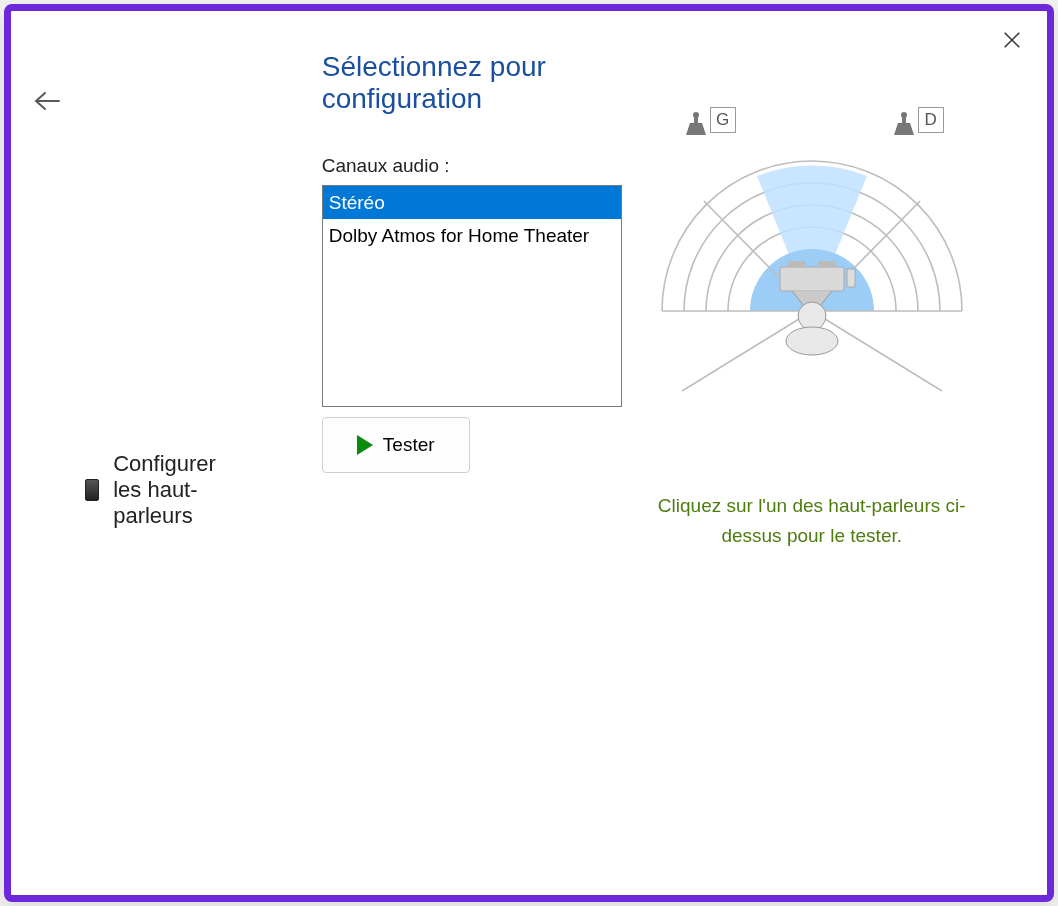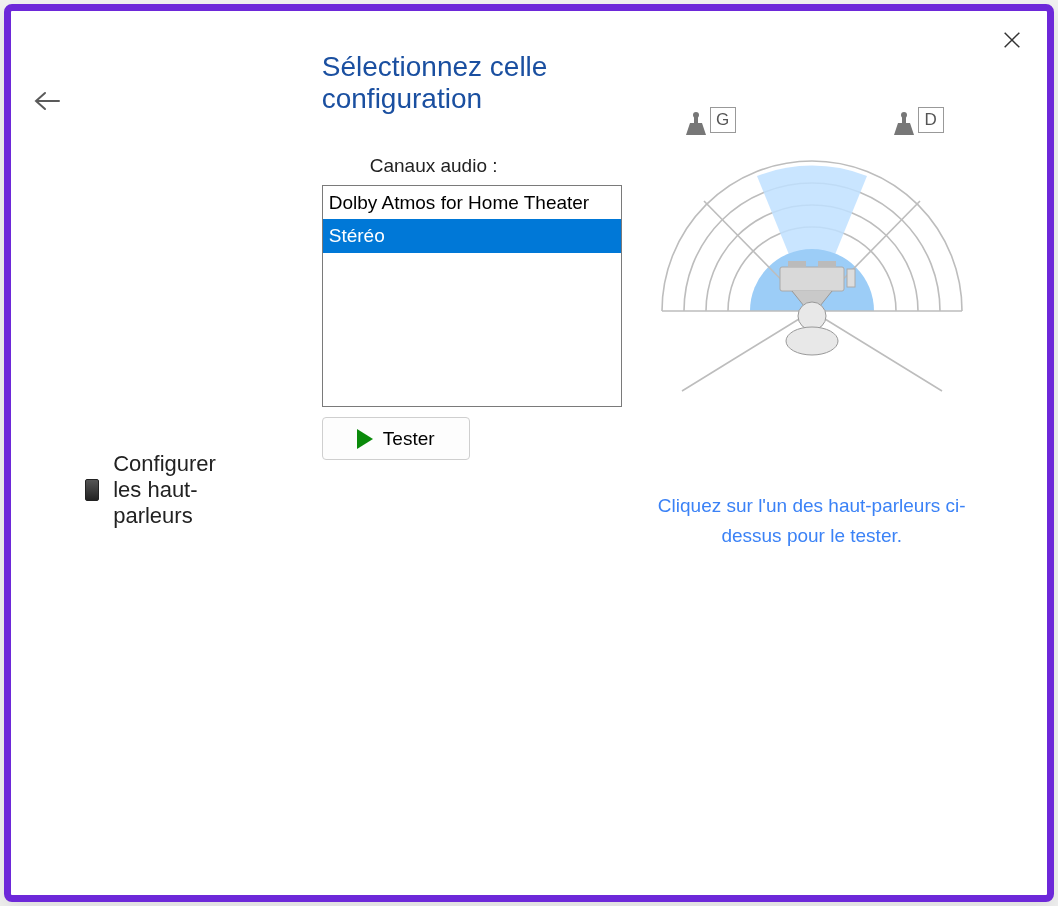--- a/index.html
+++ b/index.html
@@ -74,21 +74,20 @@
       font-size: 19px;
       color: #222;
       line-height: 1.55;
       margin-bottom: 40px;
       max-width: 460px;
     }
     .list-label {
       font-size: 19px;
       color: #222;
       margin-bottom: 8px;
-      margin-left: 48px;
     }
     .listbox {
       width: 300px;
       height: 222px;
       border: 1px solid #7a7a7a;
       background: #fff;
       overflow-y: auto;
     }
     .listbox-item {
       padding: 2px 6px;
@@ -97,21 +96,21 @@
       cursor: default;
       white-space: nowrap;
     }
     .listbox-item.selected {
       background: #0078d7;
       color: #fff;
     }
     .test-btn {
       margin-top: 10px;
       width: 148px;
-      height: 43px;
+      height: 56px;
       border: 1px solid #cfcfcf;
       background: #fdfdfd;
       border-radius: 4px;
       font-size: 19px;
       display: inline-flex;
       align-items: center;
       justify-content: center;
       gap: 10px;
       cursor: pointer;
     }
@@ -141,21 +140,21 @@
       display: flex; align-items: center; justify-content: center;
       font-size: 17px;
       color: #555;
       margin-left: -2px;
       margin-top: -4px;
     }
     .arcs { position: absolute; top: 30px; left: 0; width: 340px; height: 280px; }
     .right-note {
       text-align: center;
       font-size: 19px;
-      color: #3b82f6;
+      color: #4d7c0f;
       line-height: 1.6;
       margin-top: 60px;
       max-width: 400px;
     }
     .footer {
       height: 80px;
       border-top: 1px solid #e3e3e3;
       background: #f7f7f7;
       display: flex;
       align-items: center;
@@ -208,25 +207,25 @@
     </svg>
   </div>
 
   <div class="header">
     <div class="monitor-ico"></div>
     <div class="header-title">Configurer les haut-parleurs</div>
   </div>
 
   <div class="content">
     <div class="left-col">
-      <div class="section-heading">Sélectionnez celle configuration</div>
+      <div class="section-heading">Sélectionnez pour configuration</div>
       <div class="list-label">Canaux audio :</div>
       <div class="listbox">
+        <div class="listbox-item selected">Stéréo</div>
         <div class="listbox-item">Dolby Atmos for Home Theater</div>
-        <div class="listbox-item selected">Stéréo</div>
       </div>
       <button class="test-btn">
         <span class="play-triangle"></span>
         <span>Tester</span>
       </button>
     </div>
 
     <div class="right-col">
       <div class="diagram">
 

